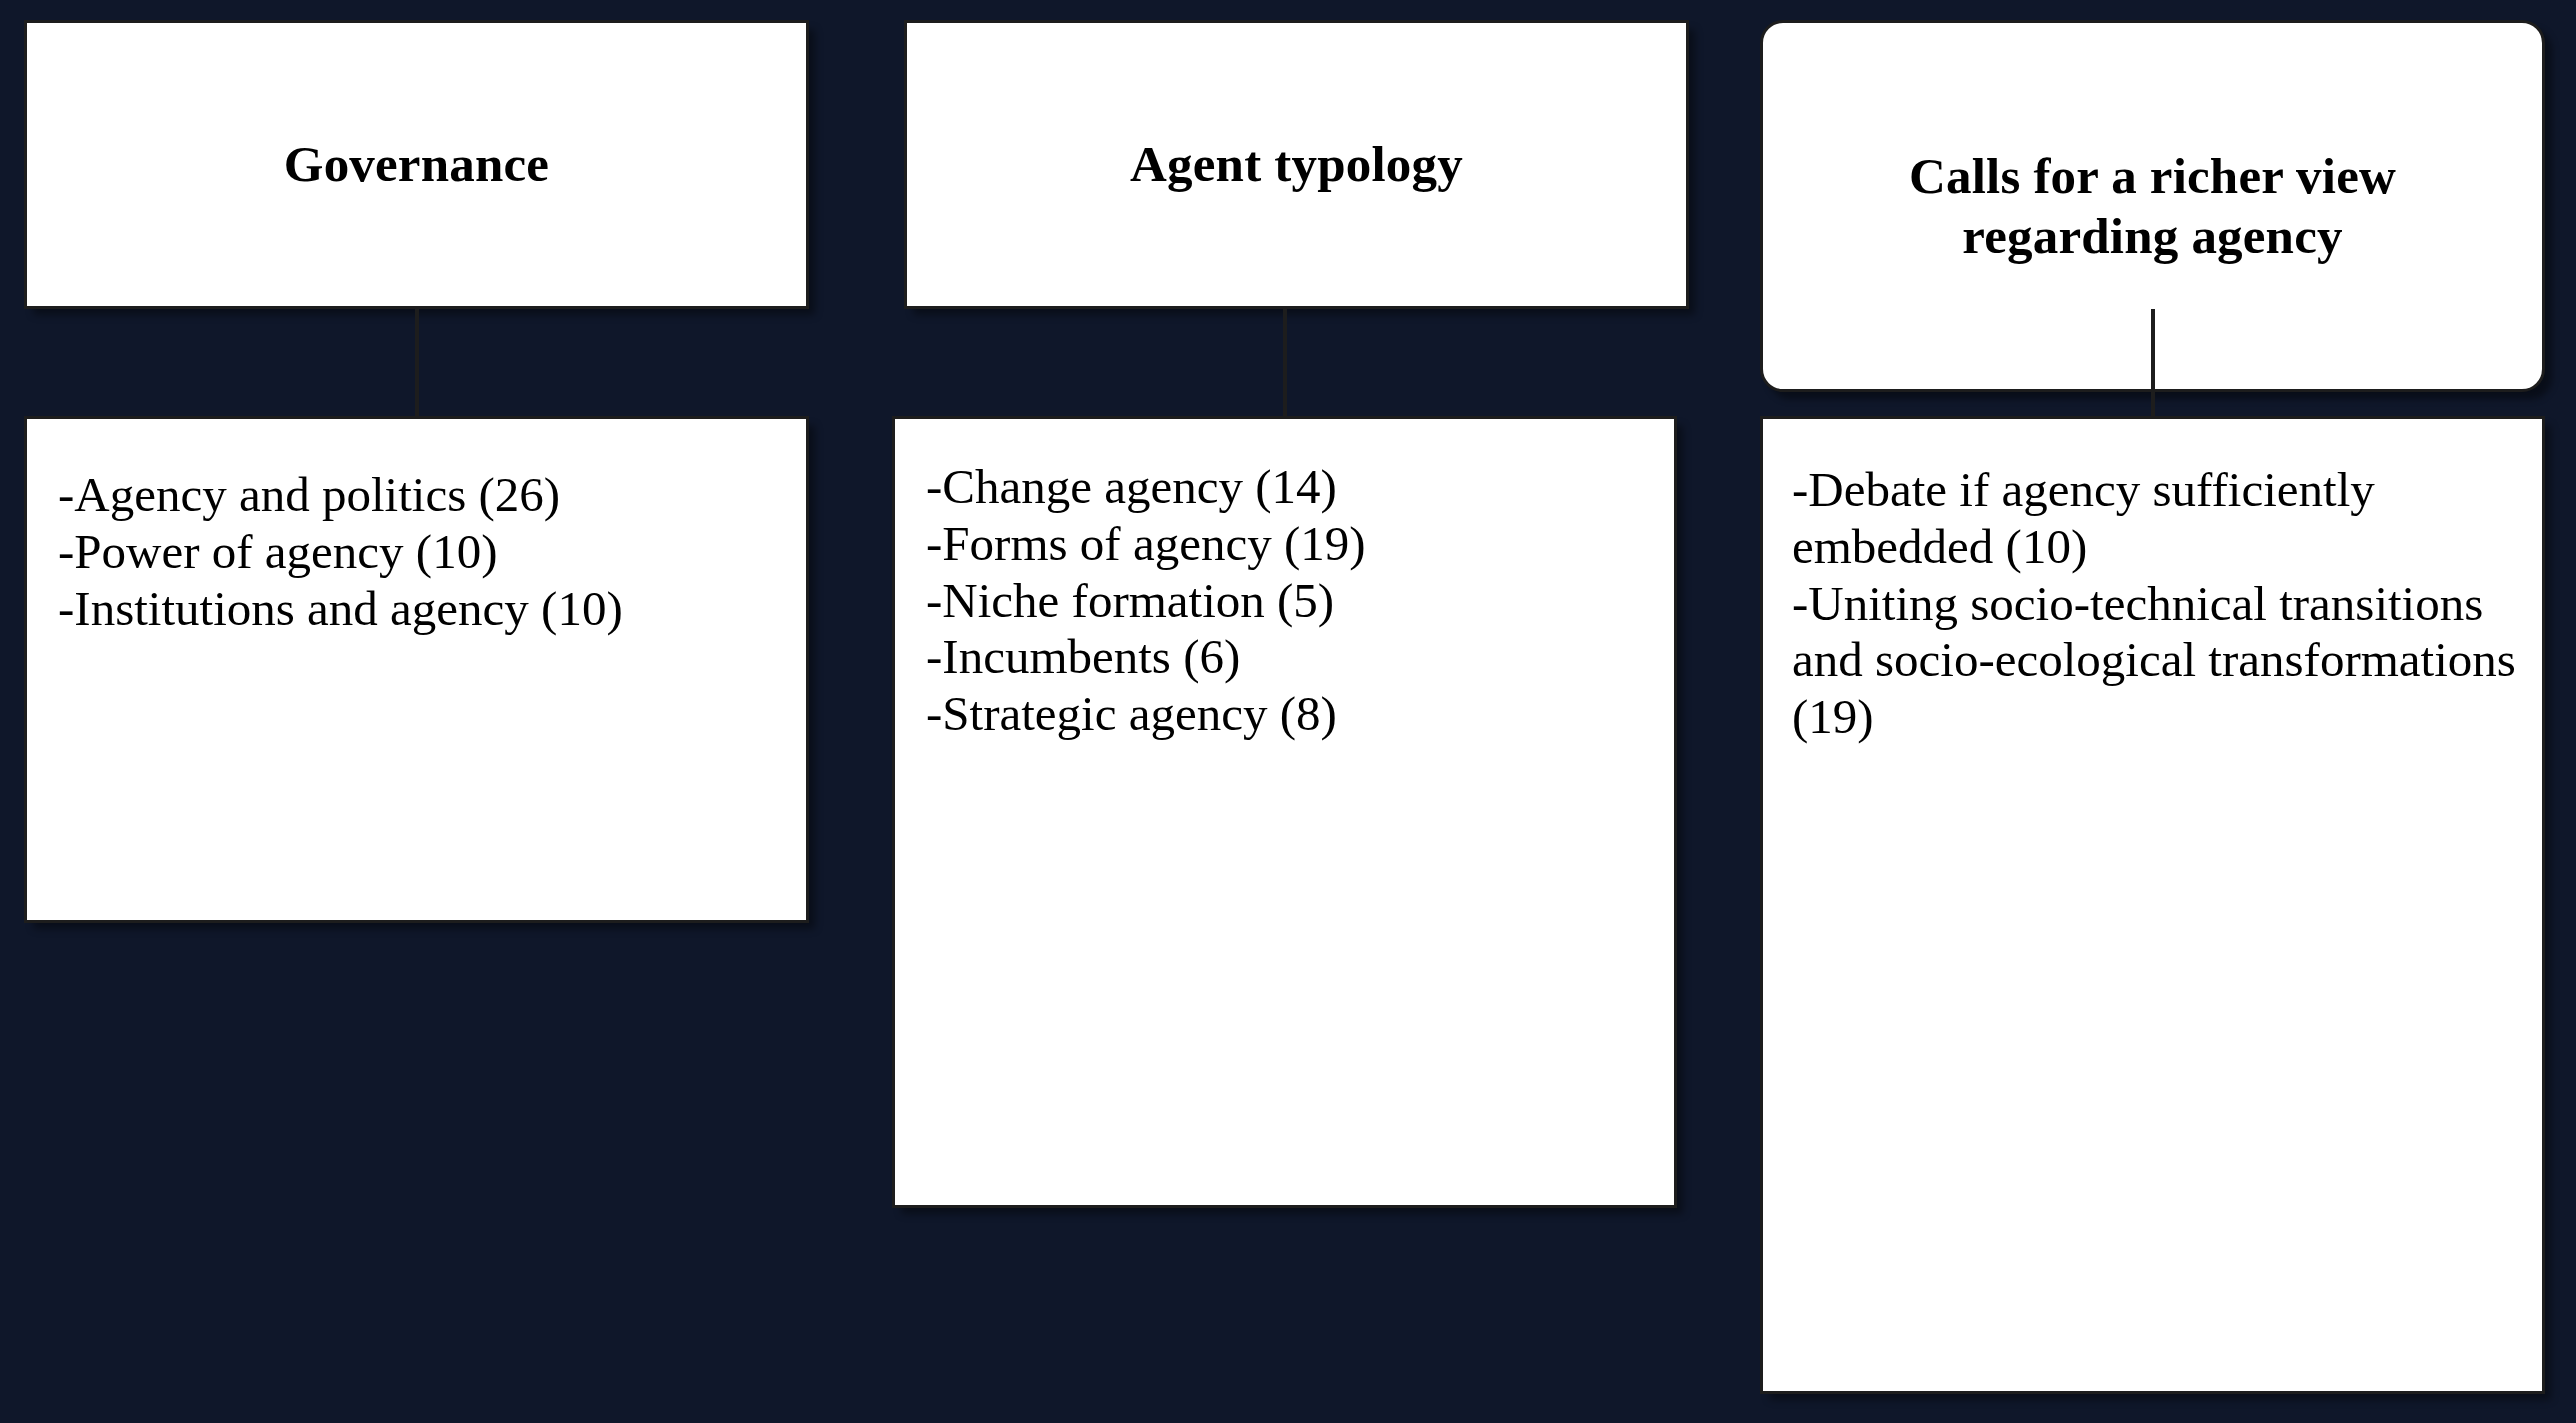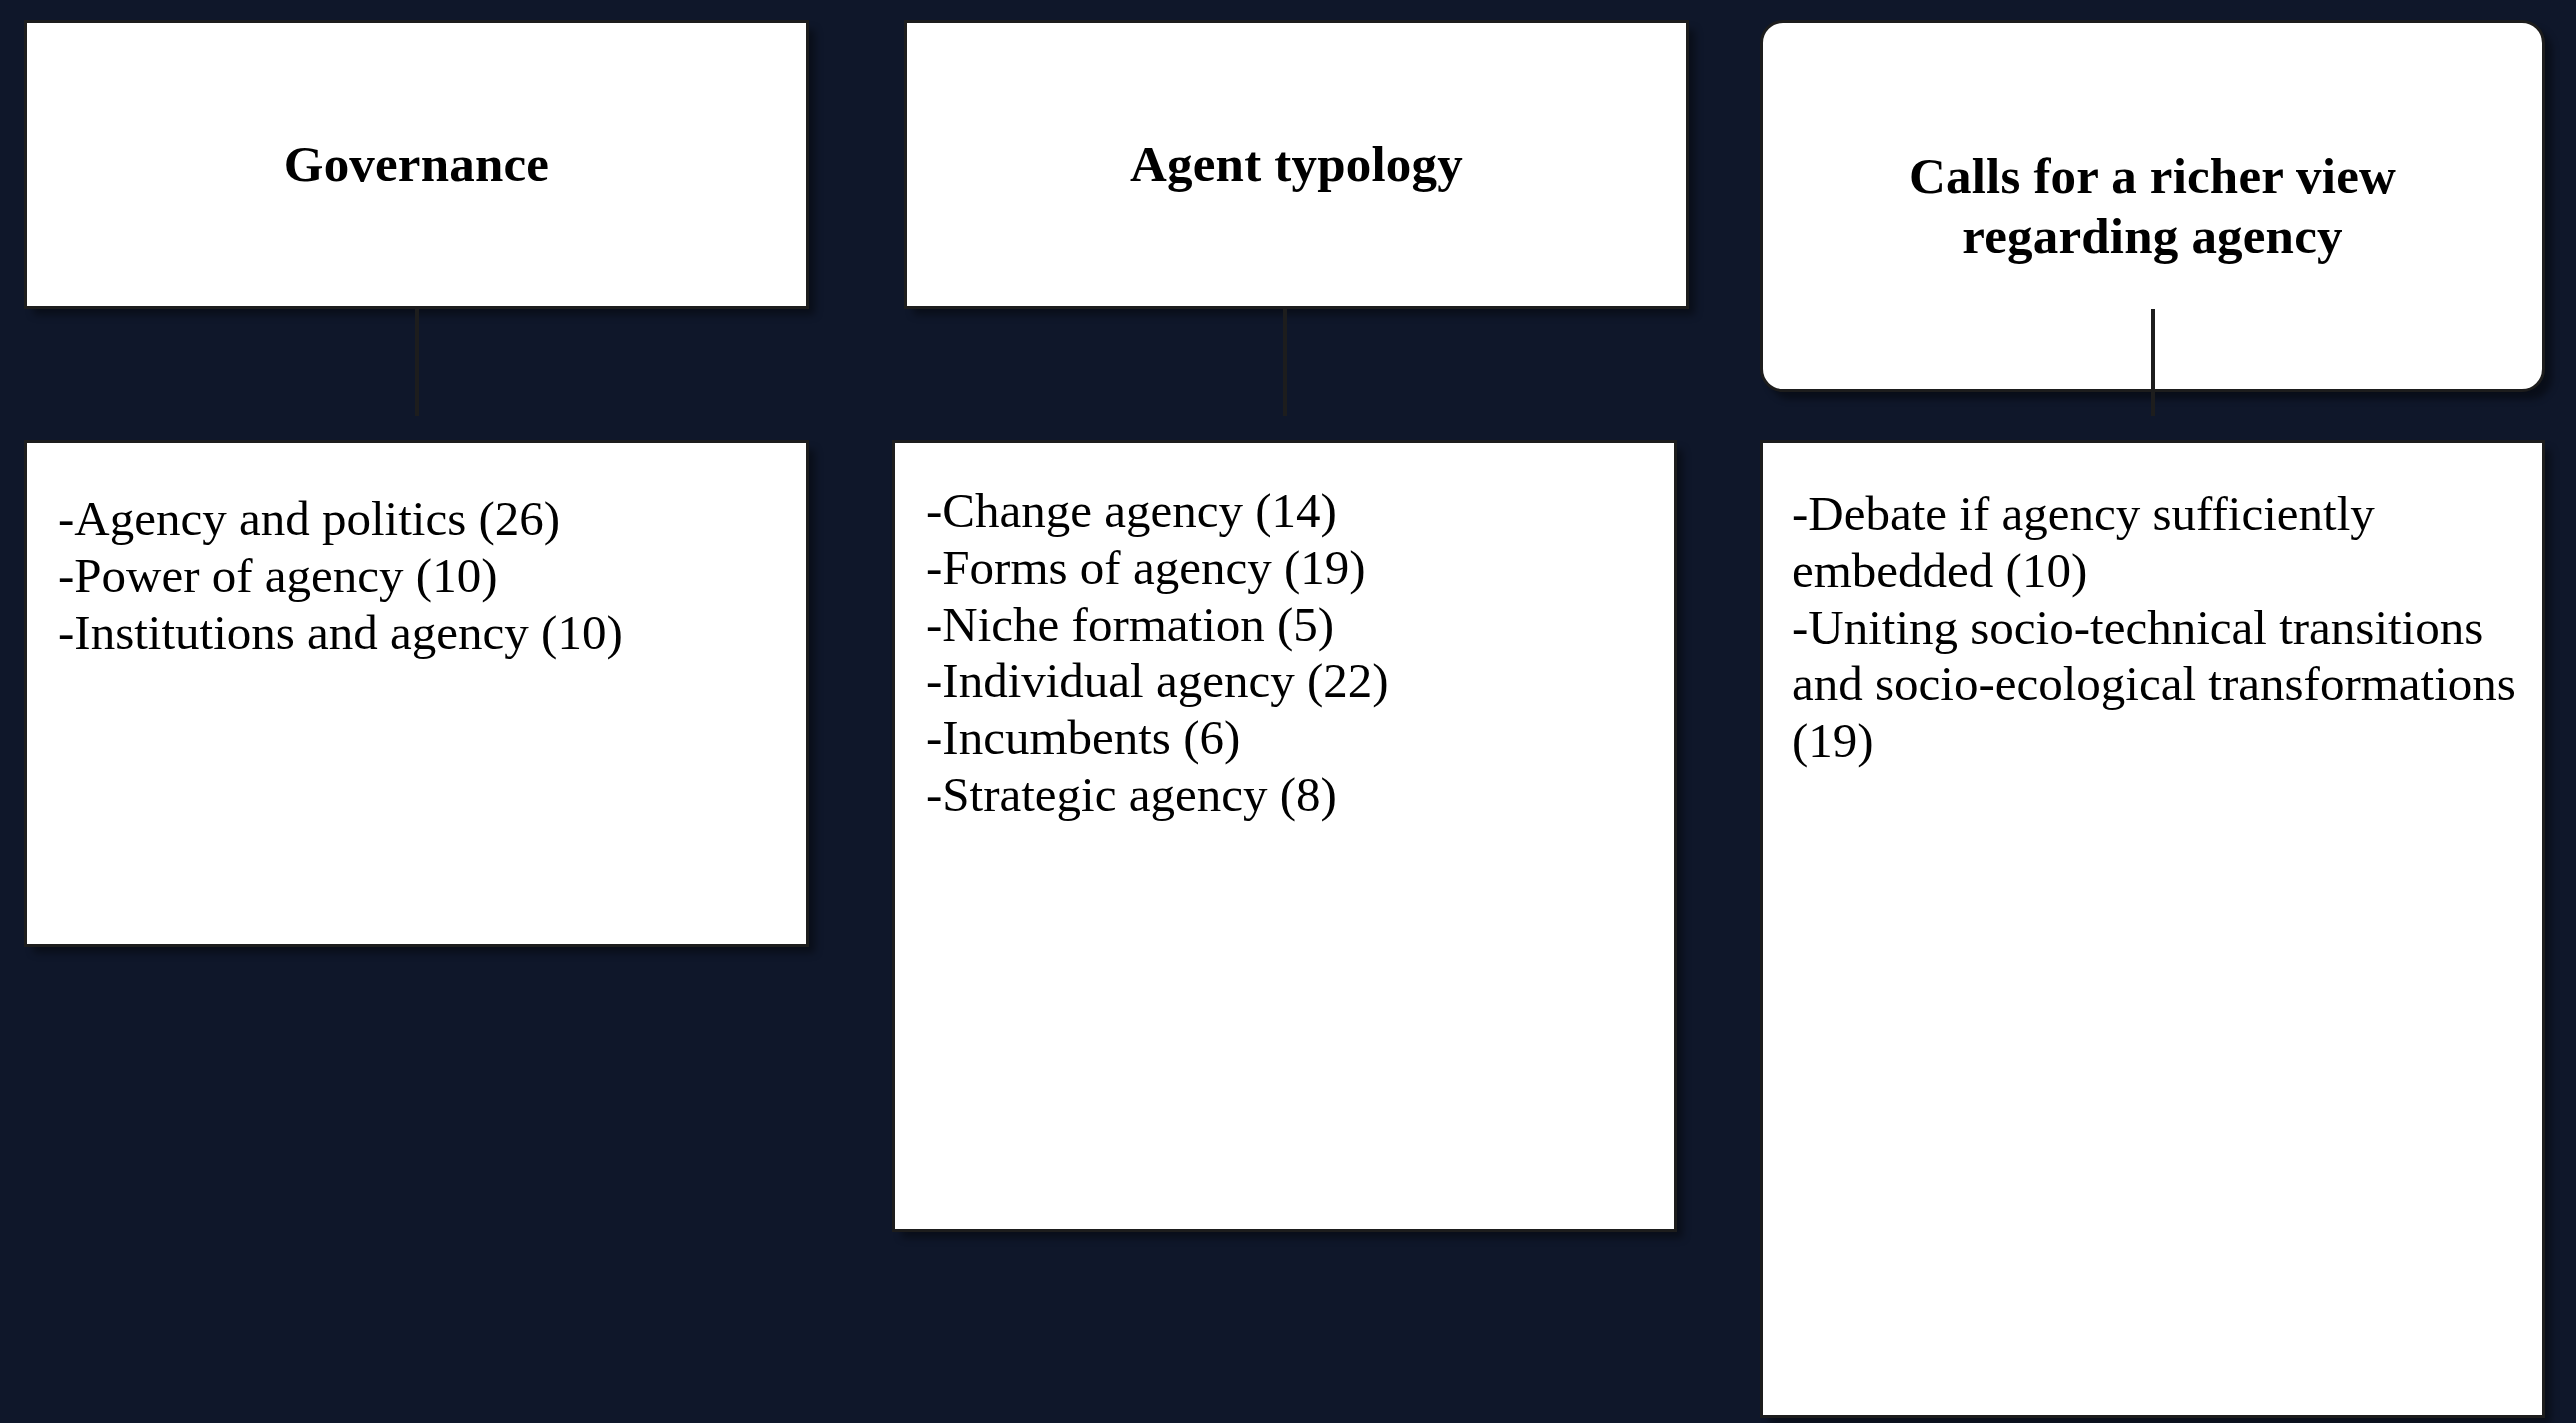--- a/index.html
+++ b/index.html
@@ -45,21 +45,20 @@
   .header-title {
     font-weight: bold;
     font-size: 51px;
     line-height: 1.18;
     letter-spacing: 0.2px;
     padding: 0 19px;
   }
 
   .body-box {
     display: block;
-    margin-top: 24px;
   }
 
   .body-list {
     position: absolute;
     left: 31px;
     right: 19px;
     top: 52px;
     font-size: 49px;
     line-height: 1.16;
     font-weight: normal;
@@ -107,21 +106,20 @@
       <span class="header-title">Agent typology</span>
     </div>
 
     <div class="connector" style="left:1283px; top:309px; height:107px;"></div>
 
     <div class="node-box body-box" style="left:892px; top:416px; width:785px; height:792px;">
       <div class="body-list" style="top:40px;">
         <span class="body-item">-Change agency (14)</span>
         <span class="body-item">-Forms of agency (19)</span>
         <span class="body-item">-Niche formation (5)</span>
-        <span class="body-item">-Individual agency (22)</span>
         <span class="body-item">-Incumbents (6)</span>
         <span class="body-item">-Strategic agency (8)</span>
       </div>
     </div>
 
   </div>
 
   <div class="column">
 
     <div class="node-box header-box" style="left:1760px; top:20px; width:785px; height:372px;border-radius:23px;">

